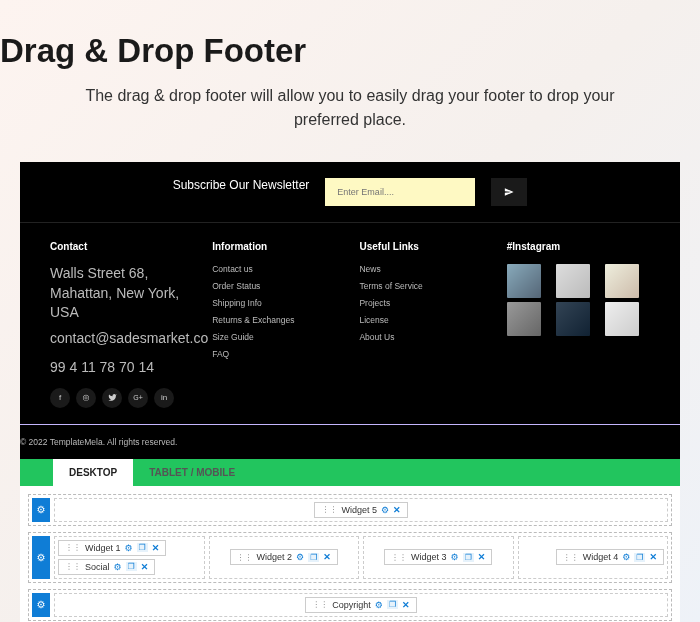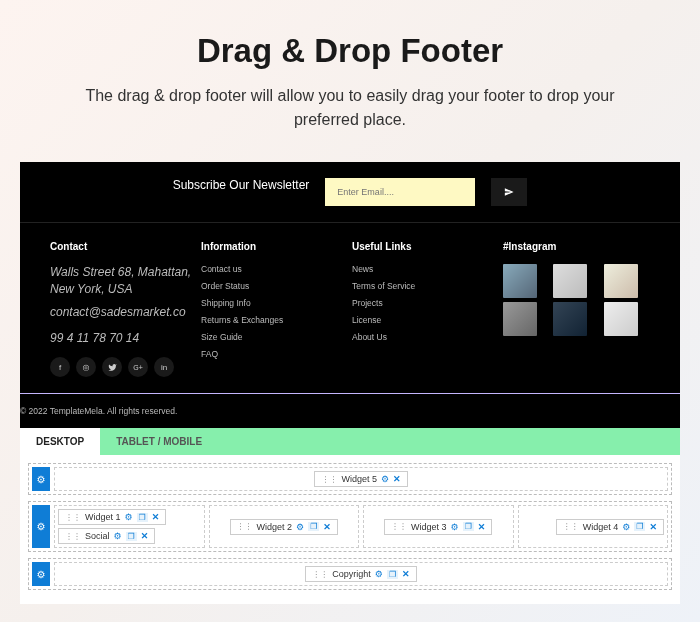--- a/index.html
+++ b/index.html
@@ -1,41 +1,41 @@
 <!DOCTYPE html>
 <html><head>
 <meta charset="utf-8">
 <style>
 * { margin: 0; padding: 0; box-sizing: border-box; }
 body { font-family: -apple-system, BlinkMacSystemFont, "Segoe UI", Arial, sans-serif; background: linear-gradient(135deg, #fdf4f0 0%, #f5f0ed 50%, #eef2f8 100%); width: 700px; height: 622px; overflow: hidden; }
-.page-title { text-align: center; font-size: 33px; font-weight: 700; color: #1a1a1a; margin-top: 32px; }
+.page-title { text-align: left; font-size: 33px; font-weight: 700; color: #1a1a1a; margin-top: 32px; }
 .page-subtitle { text-align: center; font-size: 16px; color: #333; margin-top: 14px; line-height: 1.5; padding: 0 80px; font-weight: 400; }
 .footer-preview { background: #000; margin: 30px 20px 0 20px; color: #fff; font-size: 10px; }
 .newsletter-row { display: flex; justify-content: center; padding: 16px 0; border-bottom: 1px solid #222; gap: 16px; }
 .newsletter-label { font-size: 12px; color: #fff; }
 .newsletter-input { background: #fef9c3; border: none; color: #888; font-size: 9px; padding: 8px 12px; width: 150px; }
 .newsletter-btn { background: #1a1a1a; border: none; color: #fff; width: 36px; height: 28px; display: flex; align-items: center; justify-content: center; }
 .footer-cols { display: flex; padding: 18px 30px 16px 30px; gap: 4px; }
 .footer-col { flex: 1; }
 .footer-col h4 { font-size: 10px; font-weight: 600; margin-bottom: 12px; color: #fff; }
-.footer-col .line { font-size: 12px; color: #bbb; margin-bottom: 6px; line-height: 1.4; font-style: italic; }
+.footer-col .line { font-size: 14px; color: #bbb; margin-bottom: 6px; line-height: 1.4; }
 .footer-col a { display: block; font-size: 8.5px; color: #bbb; text-decoration: none; margin-bottom: 7px; }
 .social-row { display: flex; gap: 6px; margin-top: 10px; }
 .social-btn { width: 20px; height: 20px; border-radius: 50%; background: #1a1a1a; display: flex; align-items: center; justify-content: center; font-size: 8px; color: #ccc; }
 .insta-grid { display: grid; grid-template-columns: repeat(3, 1fr); gap: 4px; }
 .insta-img { width: 34px; height: 34px; background: #555; border-radius: 1px; }
 .insta-img:nth-child(1){background:linear-gradient(135deg,#8ab,#567)}
 .insta-img:nth-child(2){background:linear-gradient(135deg,#ddd,#bbb)}
 .insta-img:nth-child(3){background:linear-gradient(135deg,#eed,#cba)}
 .insta-img:nth-child(4){background:linear-gradient(135deg,#999,#666)}
 .insta-img:nth-child(5){background:linear-gradient(135deg,#345,#123)}
 .insta-img:nth-child(6){background:linear-gradient(135deg,#eee,#ccc)}
 .copyright { text-align: left; font-size: 8.5px; color: #bbb; padding: 12px 0; border-top: 1px solid #c4b5fd; }
 .builder { background: #fff; margin: 0 20px; }
-.tabs { display: flex; background: #86efac; }
+.tabs { display: flex; background: #22c55e; padding-left: 33px; }
 .tab { padding: 8px 16px; font-size: 10px; font-weight: 600; color: #555; cursor: pointer; }
 .tab.active { background: #fff; color: #222; }
 .builder-body { padding: 8px; }
 .builder-row { display: flex; align-items: stretch; margin-bottom: 6px; gap: 4px; border: 1px dashed #bbb; padding: 3px; }
 .row-handle { width: 18px; background: #0f7dd6; display: flex; align-items: center; justify-content: center; color: #fff; font-size: 10px; }
 .row-cells { display: flex; flex: 1; gap: 4px; }
 .cell { flex: 1; border: 1px dashed #ccc; padding: 3px; min-height: 24px; display: flex; align-items: center; }
 .widget { border: 1px solid #ccc; background: #fff; padding: 2px 6px; font-size: 9px; color: #333; display: flex; align-items: center; gap: 4px; margin: 0 auto; }
 .widget-left { margin: 0; }
 .w-drag { color: #888; font-size: 8px; }

